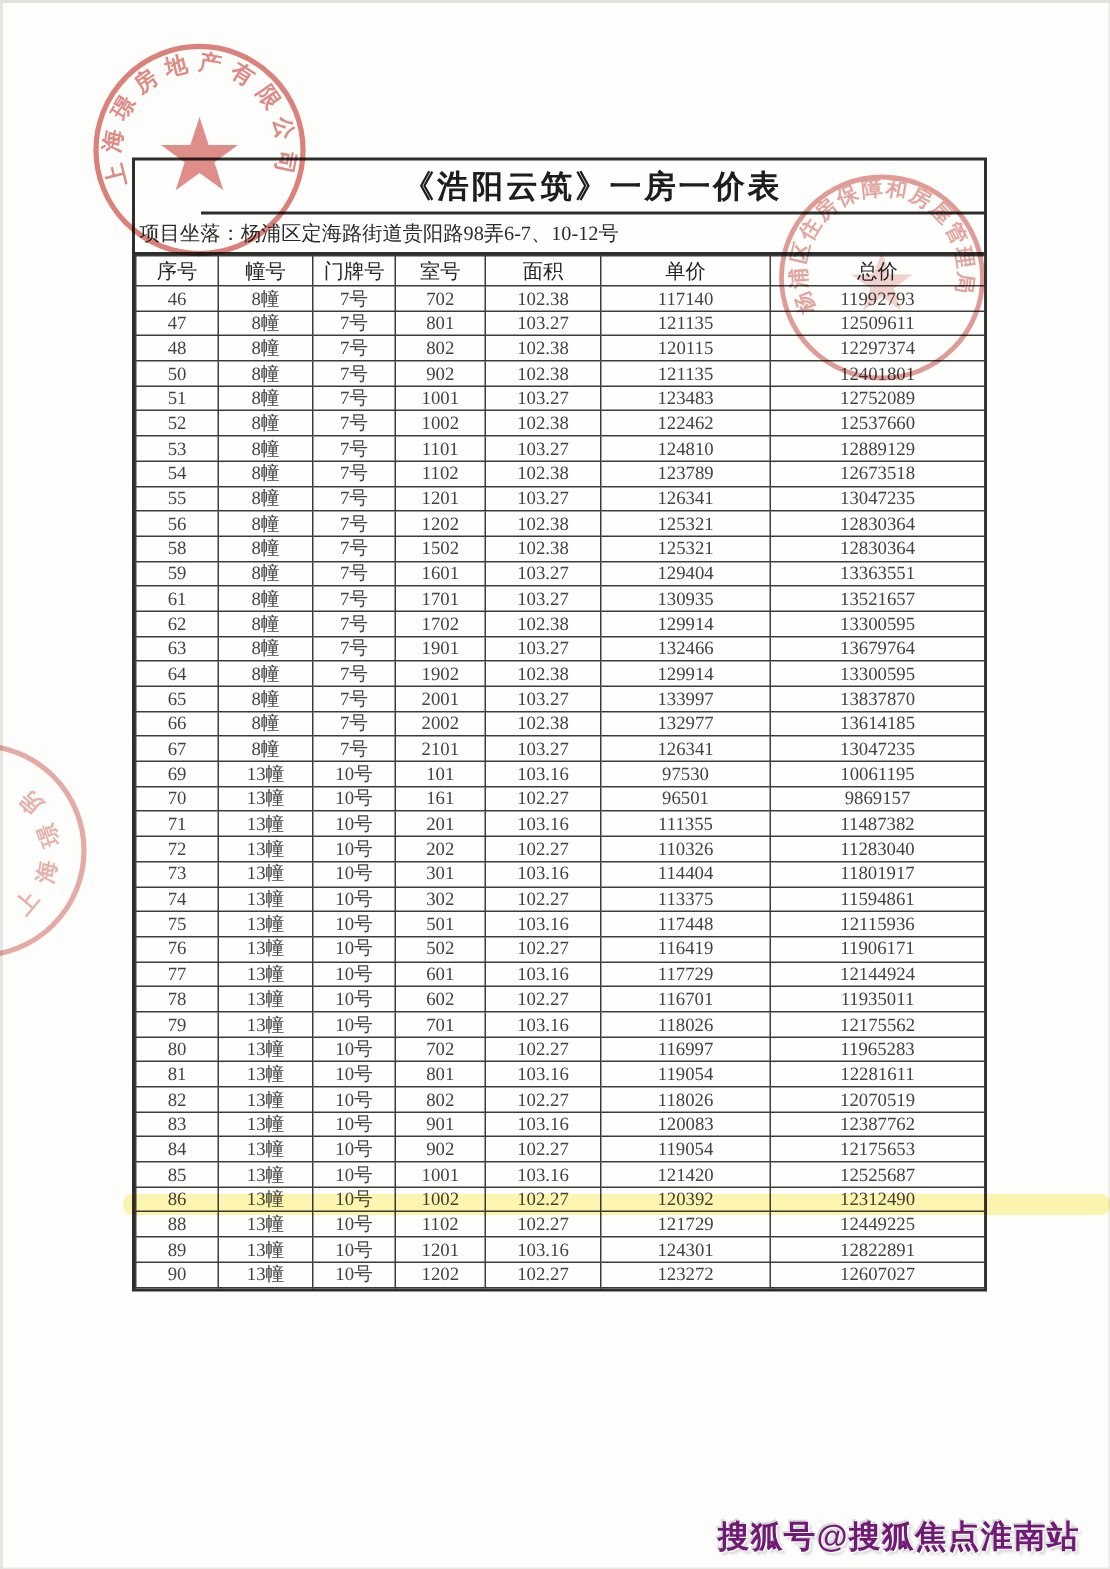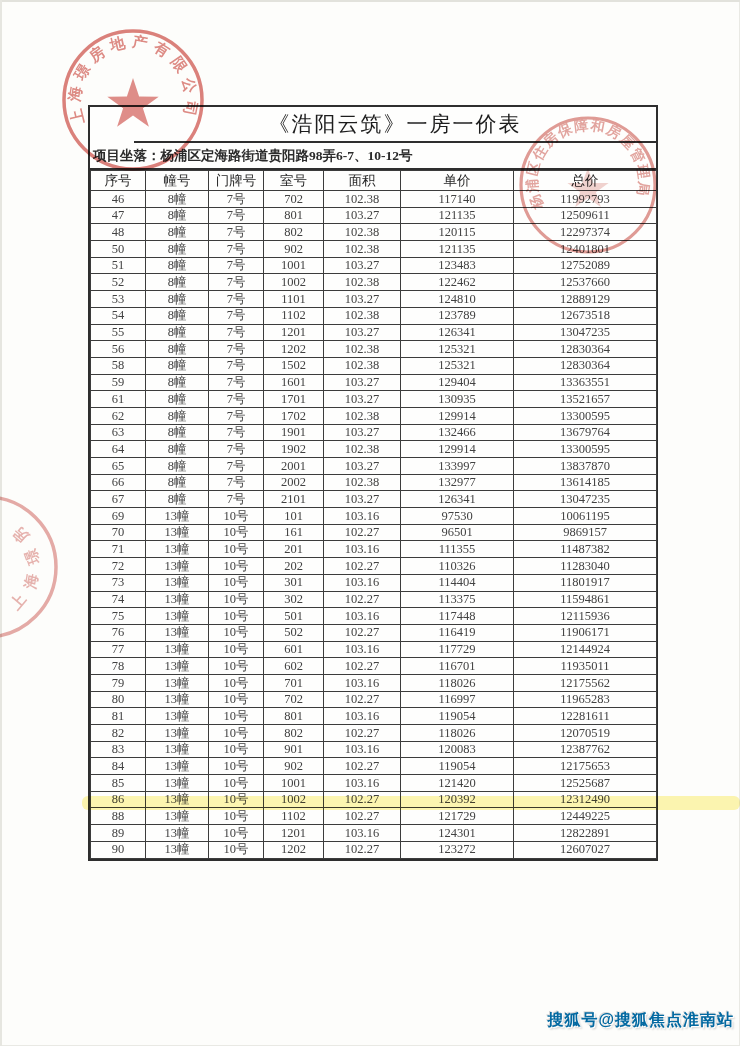--- a/index.html
+++ b/index.html
@@ -12,47 +12,47 @@
   .scan-edge-top{position:absolute;left:0;top:0;width:100%;height:2px;background:#e2e2dc;}
   .scan-edge-left{position:absolute;left:0;top:0;width:2px;height:100%;background:#e6e6e0;}
 
   .doc{
     position:absolute;left:88px;top:105px;width:566px;
     border:2px solid #2e2e2e;background:rgba(255,255,255,.55);
   }
   .title-row{
     height:34px;border-bottom:2px solid #2e2e2e;
     display:flex;align-items:center;justify-content:center;
-    font-size:21px;font-weight:normal;letter-spacing:2px;color:#1d1d1d;margin-left:44px;
+    font-size:21px;font-weight:bold;letter-spacing:2px;color:#1d1d1d;margin-left:44px;
   }
   .location-row{
     height:25px;border-bottom:2px solid #2e2e2e;
     display:flex;align-items:center;padding:0 3px;
-    font-size:13.5px;color:#2b2b2b;white-space:nowrap;font-weight:bold;
+    font-size:13.5px;color:#2b2b2b;white-space:nowrap;
   }
   table.price{border-collapse:collapse;width:100%;table-layout:fixed;border-radius:17px;}
   table.price th,table.price td{
     border:1px solid #3c3c3c;text-align:center;padding:0;
     white-space:nowrap;overflow:hidden;
   }
   table.price th{height:19px;font-size:13.5px;font-weight:normal;color:#262626;}
   table.price td{height:15.7px;font-size:12.5px;line-height:1;color:#424242;}
 
   .stamp{position:absolute;mix-blend-mode:multiply;pointer-events:none;}
   .seal-ring-text{font-family:"Liberation Serif","DejaVu Serif",serif;font-weight:bold;}
 
   .highlight-line{
     position:absolute;left:82px;top:796px;width:658px;height:14px;
     background:rgba(252,238,102,.5);mix-blend-mode:multiply;border-radius:6px;
   }
   .watermark{
-    position:absolute;right:6px;top:1010px;
+    position:absolute;right:20px;top:1010px;
     font-family:"Liberation Sans","DejaVu Sans",sans-serif;
-    font-size:16px;font-weight:bold;letter-spacing:1px;
-    color:#0369a1;text-shadow:1px 1px 0 #ffffff,-1px -1px 0 #d8d8d8,2px 2px 2px #cfcfcf;
+    font-size:21px;font-weight:bold;letter-spacing:1px;
+    color:#701a75;text-shadow:1px 1px 0 #ffffff,-1px -1px 0 #d8d8d8,2px 2px 2px #cfcfcf;
   }
 </style>
 </head>
 <body>
 
 <div class="page">
   <div class="scan-edge-top"></div>
   <div class="scan-edge-left"></div>
 
   <div class="doc">

